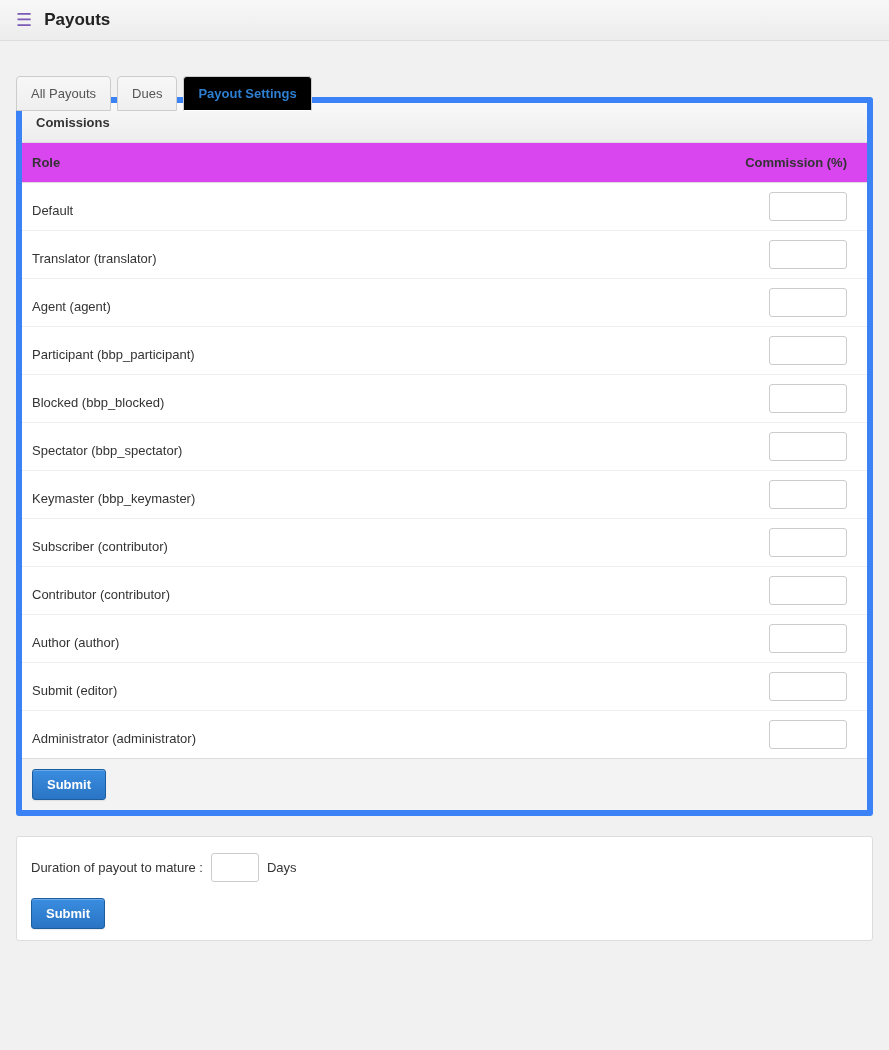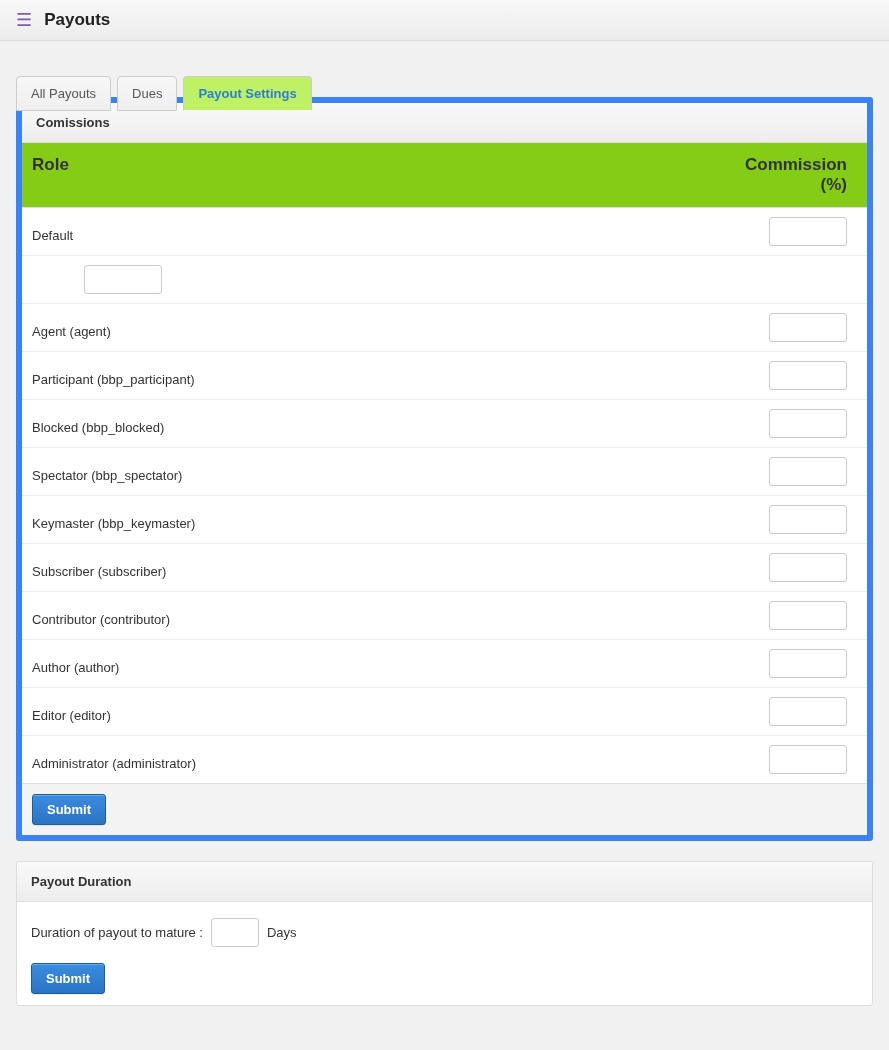--- a/index.html
+++ b/index.html
@@ -47,21 +47,21 @@
       color: #555;
       background: linear-gradient(to bottom, #f7f7f7, #efefef);
       border: 1px solid #ccc;
       border-radius: 4px 4px 0 0;
       cursor: pointer;
       position: relative;
       top: 13px;
     }
     .tab.active {
       color: #2e7fd1;
-      background: #bef264;
+      background: #000000;
       border-bottom: 1px solid #fff;
       font-weight: 600;
     }
     .panel {
       background: #fff;
       border: 6px solid #3b82f6;
       border-radius: 3px;
       margin-top: -1px;
       margin-bottom: 20px;
       overflow: hidden;
@@ -69,25 +69,25 @@
     .panel-header {
       background: linear-gradient(to bottom, #f9f9f9, #ededed);
       border-bottom: 1px solid #ddd;
       padding: 12px 14px;
       font-weight: 700;
       font-size: 13px;
       color: #333;
     }
     .table-header-row {
       display: flex;
-      background: #84cc16;
+      background: #d946ef;
       border-bottom: 1px solid #ddd;
       padding: 12px 10px;
       font-weight: 700;
-      font-size: 17px;
+      font-size: 13px;
     }
     .col-role {
       flex: 1;
     }
     .col-comm {
       width: 140px;
       text-align: right;
       padding-right: 10px;
     }
     .table-row {
@@ -184,20 +184,21 @@
     </div>
 
     <div id="commission-rows">
         <div class="table-row">
           <div class="role-label">Default</div>
           <div class="comm-input-wrap">
             <input type="text" style="">
           </div>
         </div>
         <div class="table-row">
+          <div class="role-label">Translator (translator)</div>
           <div class="comm-input-wrap">
             <input type="text" style="">
           </div>
         </div>
         <div class="table-row">
           <div class="role-label">Agent (agent)</div>
           <div class="comm-input-wrap">
             <input type="text" style="">
           </div>
         </div>
@@ -219,58 +220,57 @@
             <input type="text" style="">
           </div>
         </div>
         <div class="table-row">
           <div class="role-label">Keymaster (bbp_keymaster)</div>
           <div class="comm-input-wrap">
             <input type="text" style="">
           </div>
         </div>
         <div class="table-row">
-          <div class="role-label">Subscriber (subscriber)</div>
+          <div class="role-label">Subscriber (contributor)</div>
           <div class="comm-input-wrap">
             <input type="text" style="">
           </div>
         </div>
         <div class="table-row">
           <div class="role-label">Contributor (contributor)</div>
           <div class="comm-input-wrap">
             <input type="text" style="">
           </div>
         </div>
         <div class="table-row">
           <div class="role-label">Author (author)</div>
           <div class="comm-input-wrap">
             <input type="text" style="">
           </div>
         </div>
         <div class="table-row">
-          <div class="role-label">Editor (editor)</div>
+          <div class="role-label">Submit (editor)</div>
           <div class="comm-input-wrap">
             <input type="text" style="">
           </div>
         </div>
         <div class="table-row">
           <div class="role-label">Administrator (administrator)</div>
           <div class="comm-input-wrap">
             <input type="text" style="">
           </div>
         </div>
       </div>
 
     <div class="panel-footer">
       <button class="btn-primary">Submit</button>
     </div>
   </div>
 
   <div class="panel2">
-    <div class="panel-header">Payout Duration</div>
     <div class="duration-body">
       <div class="duration-row">
         <span>Duration of payout to mature :</span>
         <input type="text" value="" style="">
         <span>Days</span>
       </div>
       <button class="btn-primary">Submit</button>
     </div>
   </div>
 

